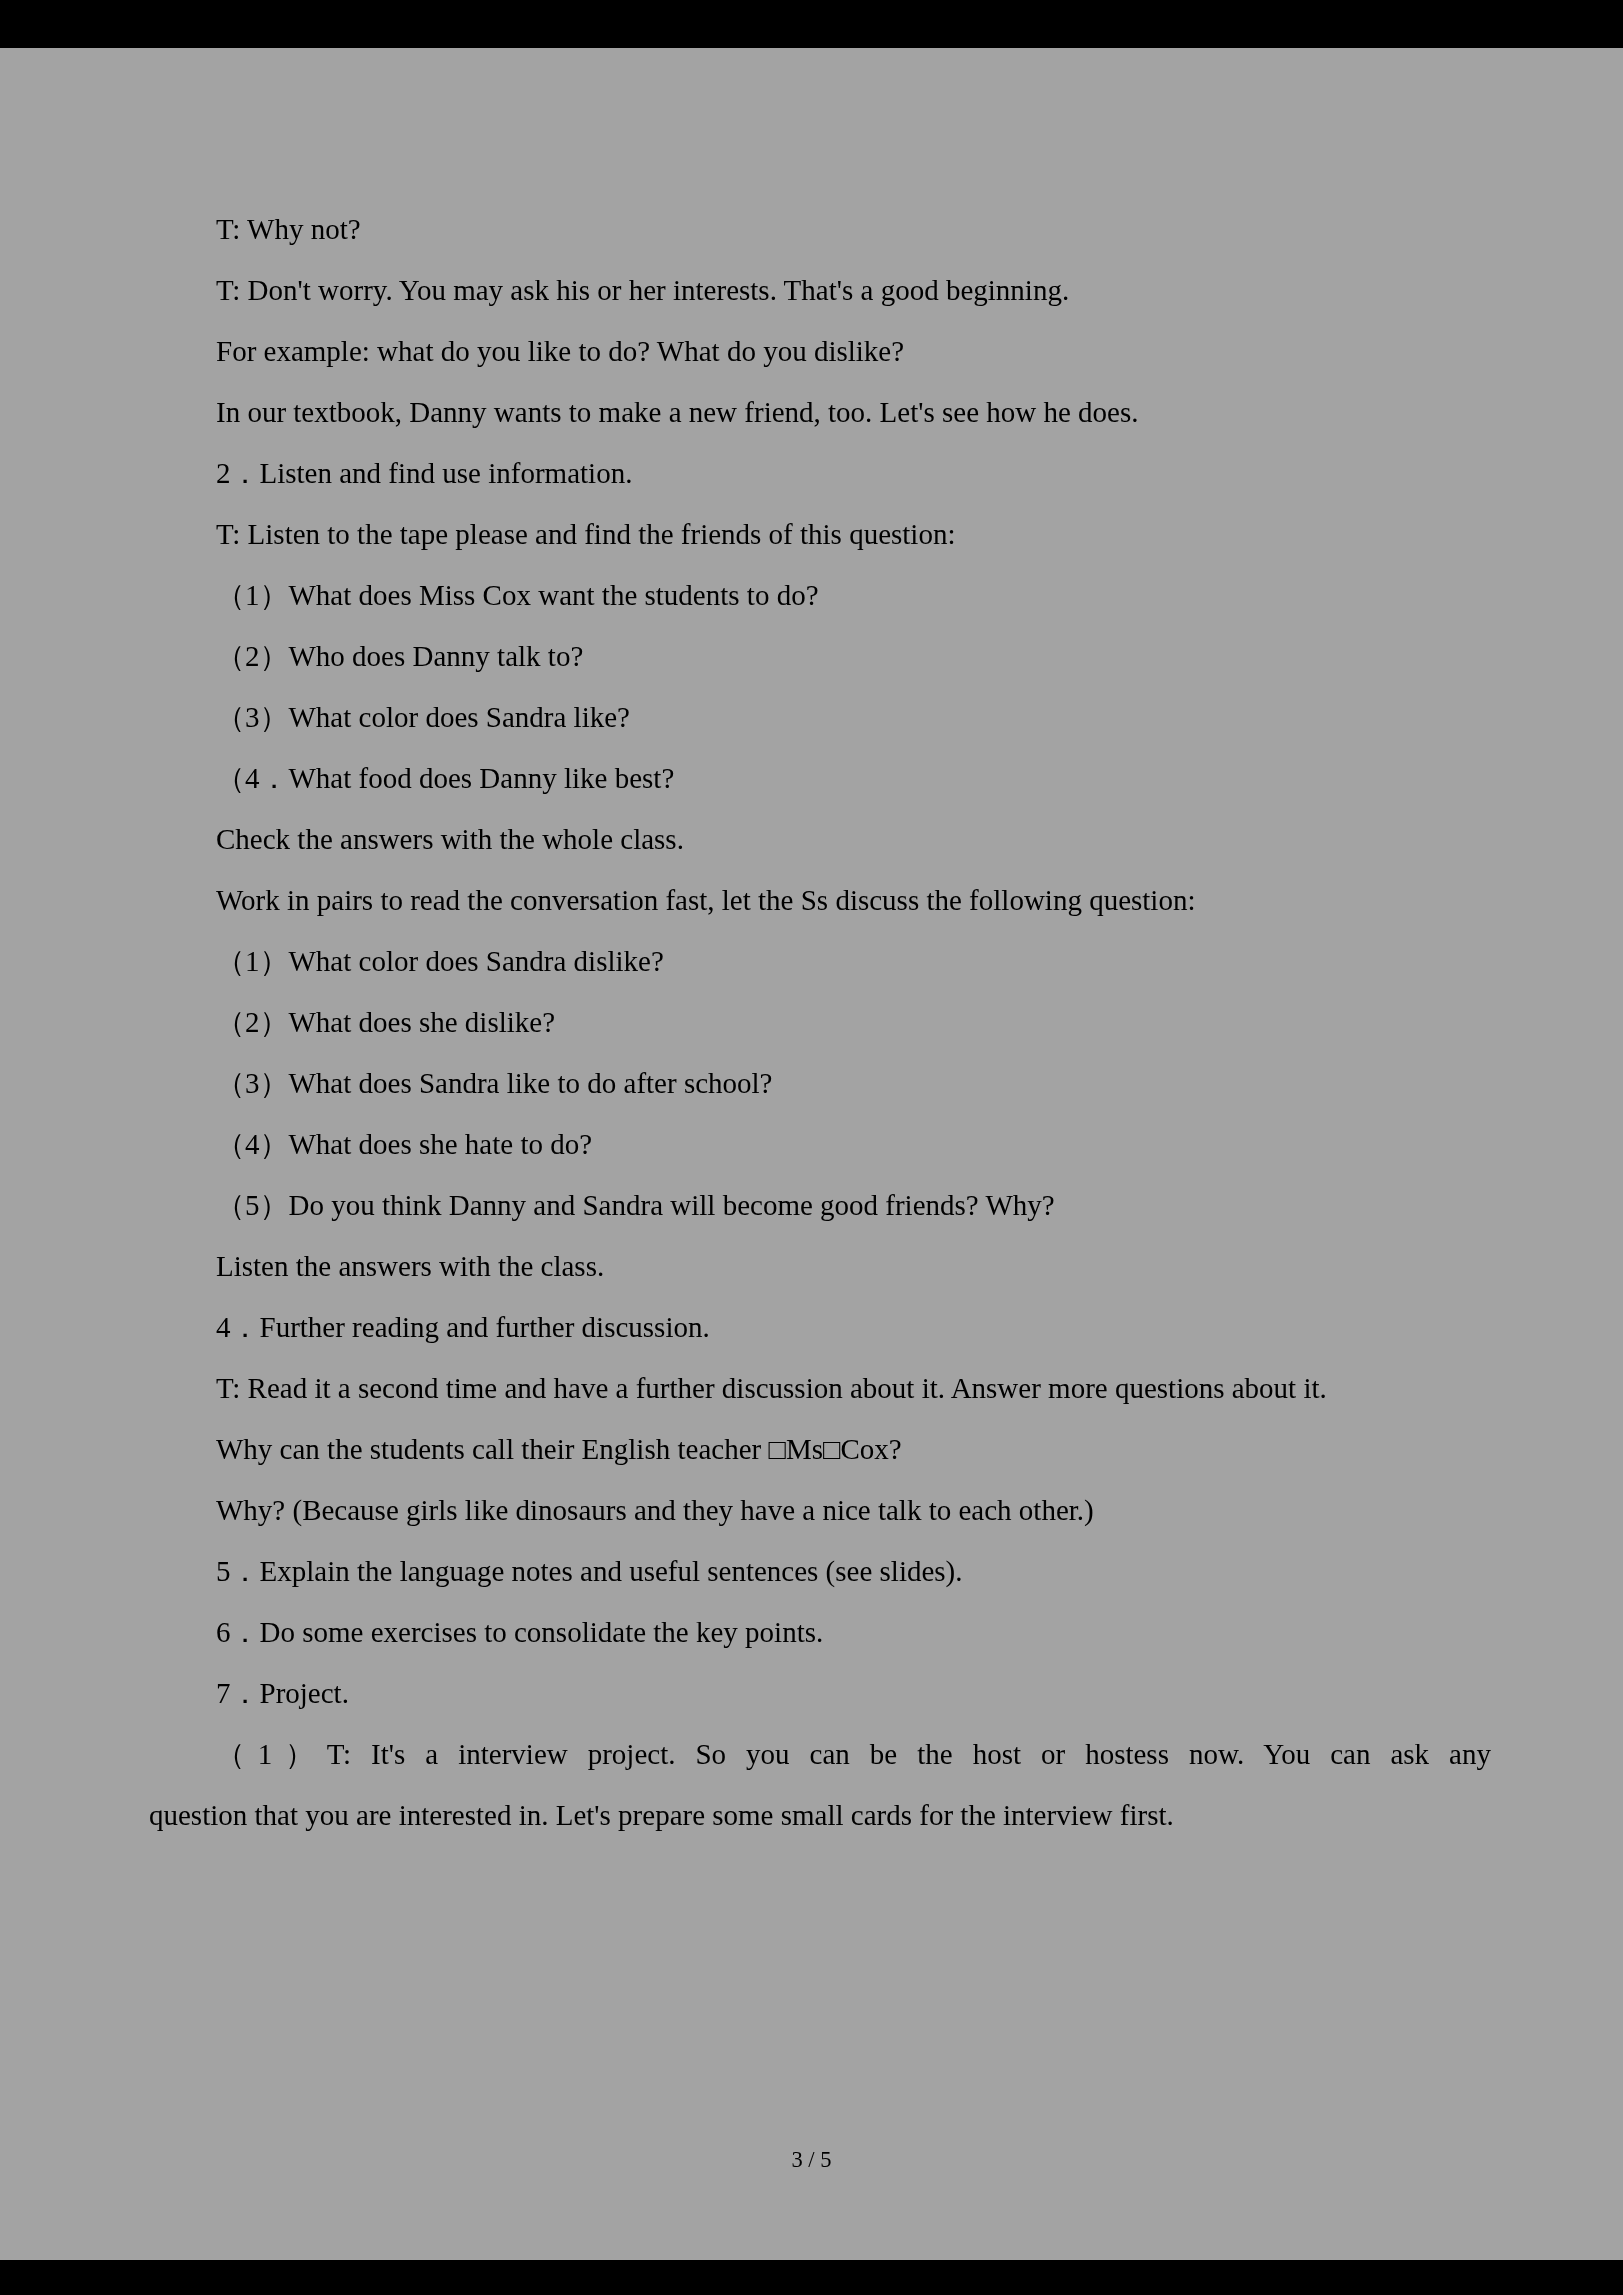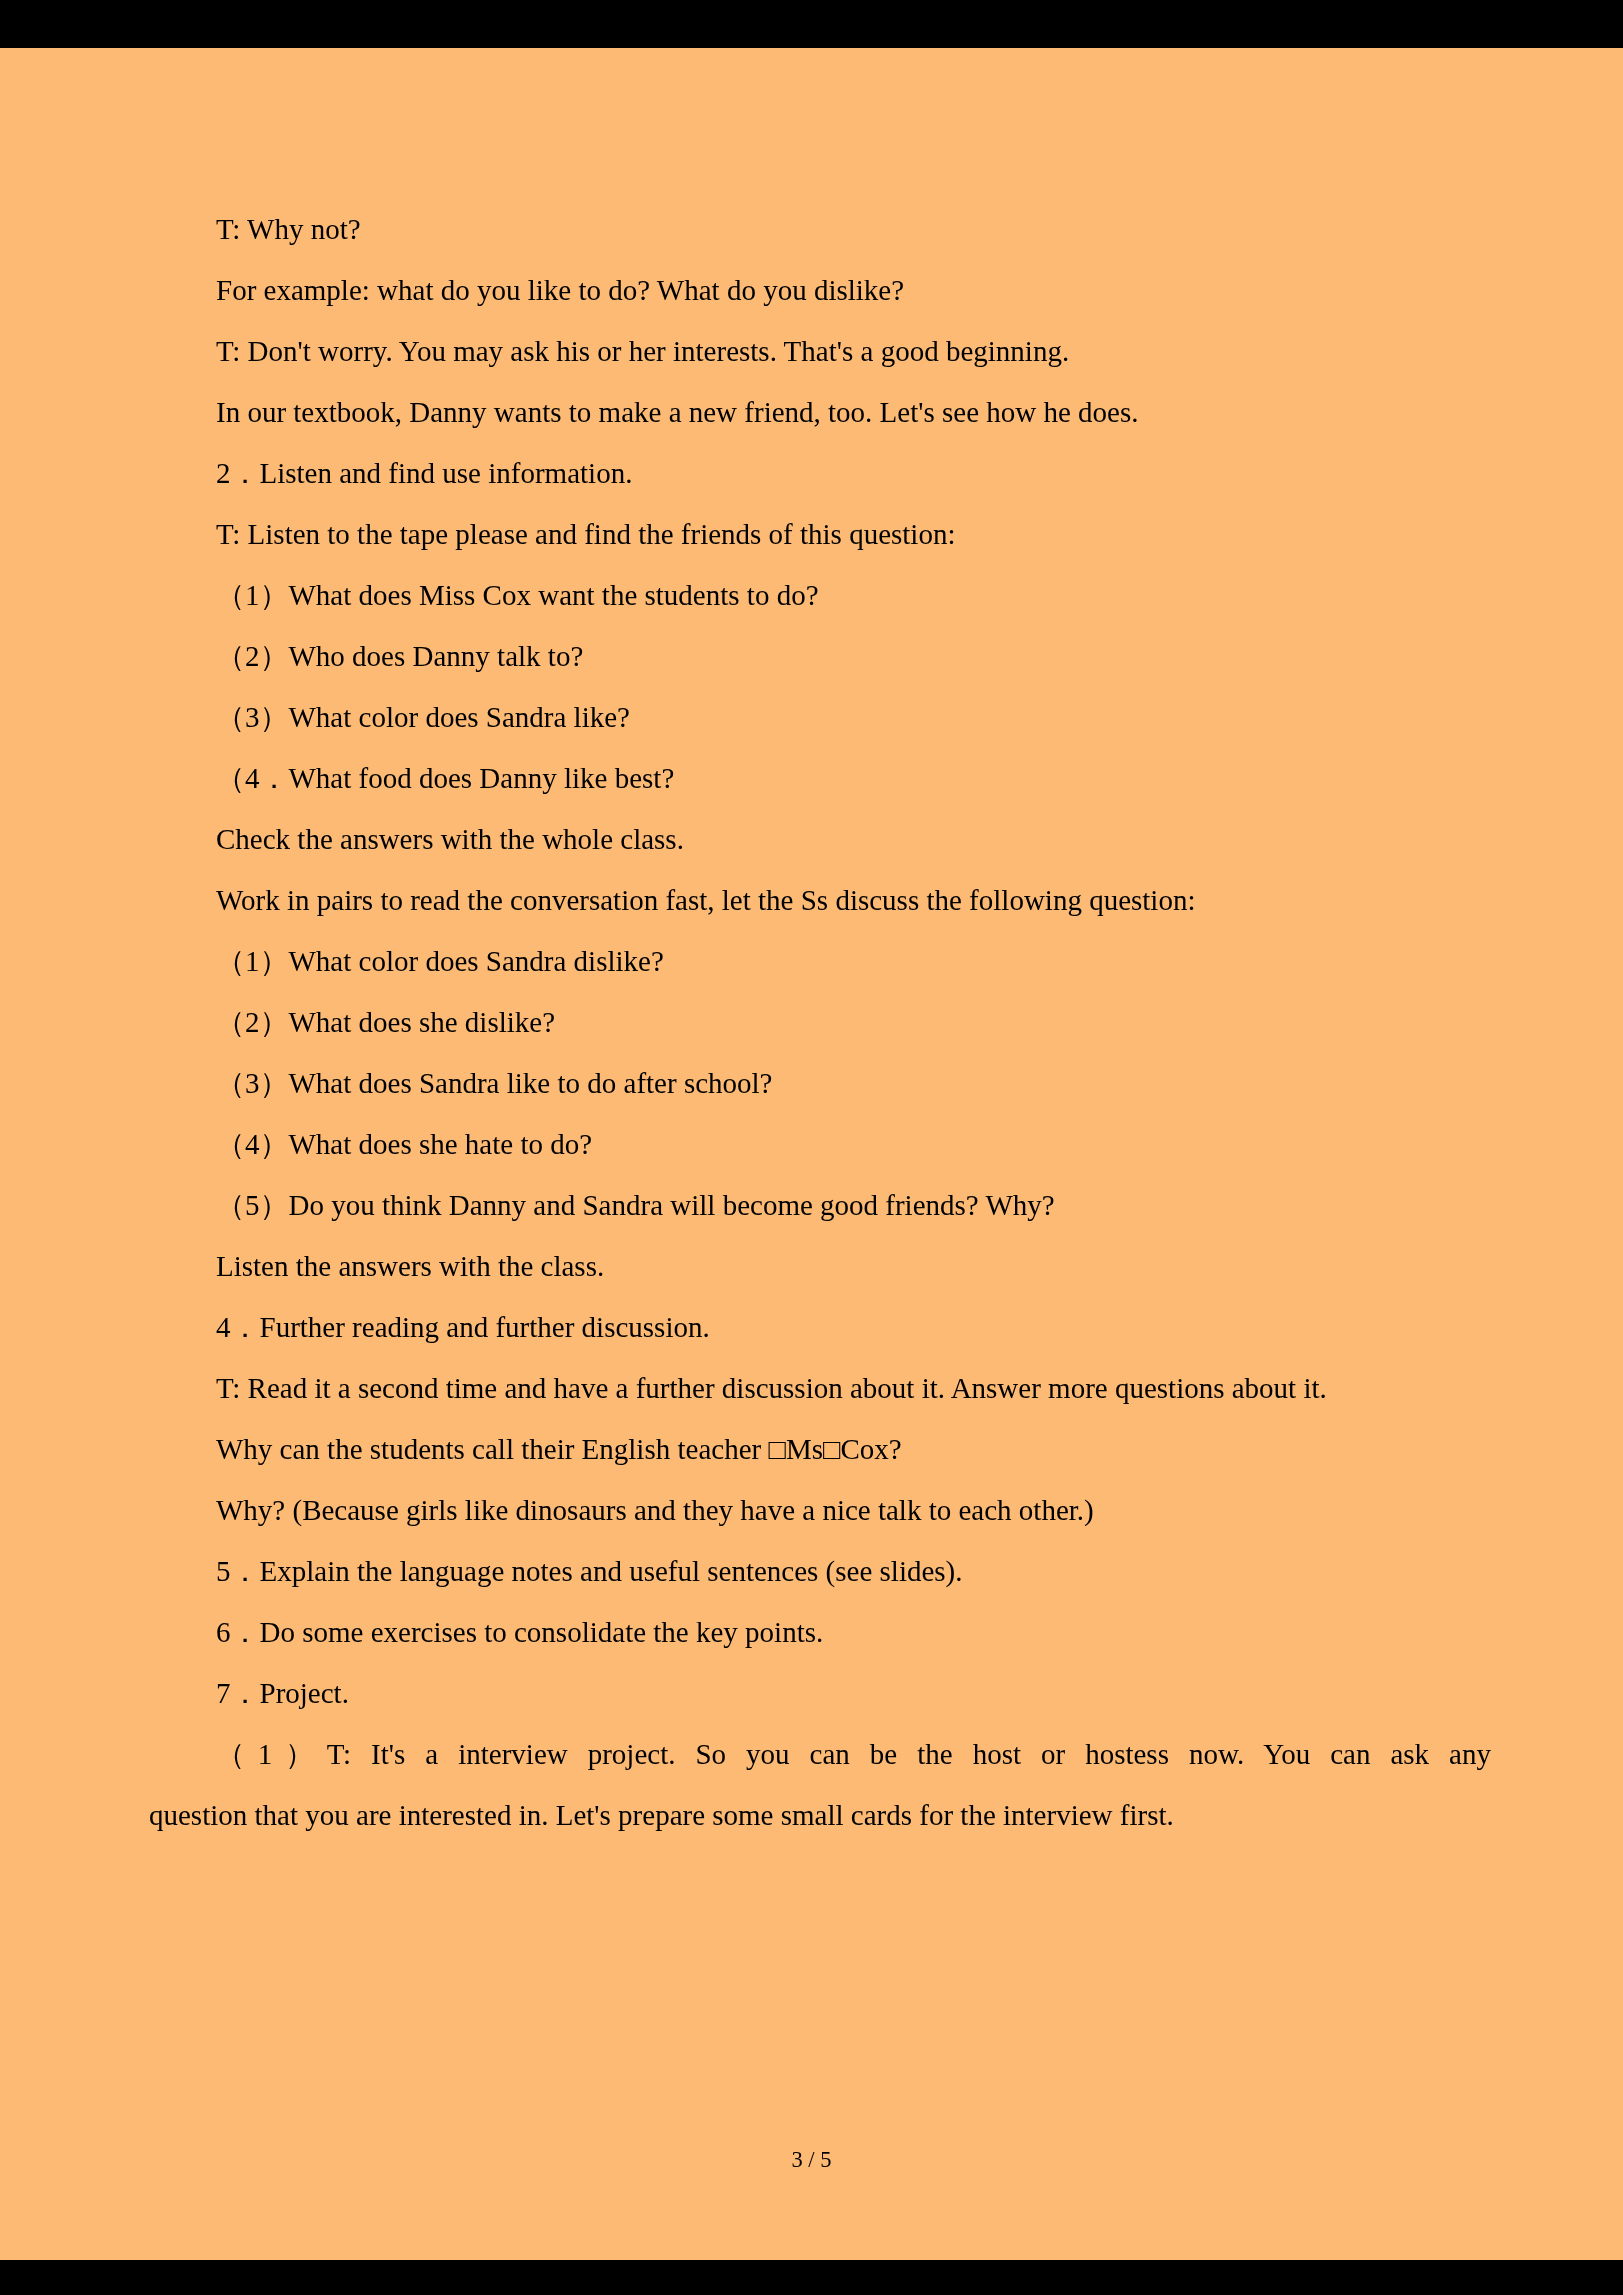--- a/index.html
+++ b/index.html
@@ -4,21 +4,21 @@
 <style>
   html, body {
     margin: 0;
     padding: 0;
     background: #ffffff;
   }
   .page {
     position: relative;
     width: 1623px;
     height: 2295px;
-    background: #fdba74;
+    background: #a3a3a3;
     font-family: "Liberation Serif", "DejaVu Serif", serif;
     color: #000000;
     overflow: hidden;
   }
   .border-top {
     position: absolute;
     top: 0; left: 0;
     width: 100%;
     height: 48px;
     background: #000000;
@@ -67,22 +67,22 @@
   }
 </style>
 </head>
 <body>
 
 <div class="page">
   <div class="border-top"></div>
 
   <div class="content">
     <p class="para">T: Why not?</p>
+    <p class="para">T: Don't worry. You may ask his or her interests. That's a good beginning.</p>
     <p class="para">For example: what do you like to do? What do you dislike?</p>
-    <p class="para">T: Don't worry. You may ask his or her interests. That's a good beginning.</p>
     <p class="para">In our textbook, Danny wants to make a new friend, too. Let's see how he does.</p>
     <p class="para">2．Listen and find use information.</p>
     <p class="para">T: Listen to the tape please and find the friends of this question:</p>
     <p class="para">（1）What does Miss Cox want the students to do?</p>
     <p class="para">（2）Who does Danny talk to?</p>
     <p class="para">（3）What color does Sandra like?</p>
     <p class="para">（4．What food does Danny like best?</p>
     <p class="para">Check the answers with the whole class.</p>
     <p class="para">Work in pairs to read the conversation fast, let the Ss discuss the following question:</p>
     <p class="para">（1）What color does Sandra dislike?</p>

